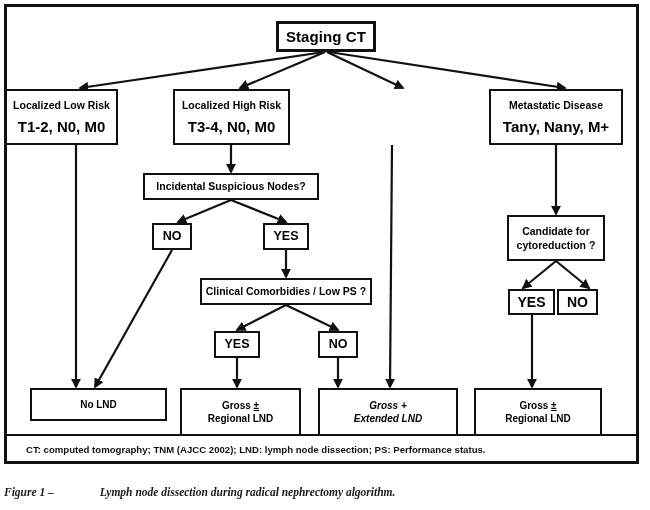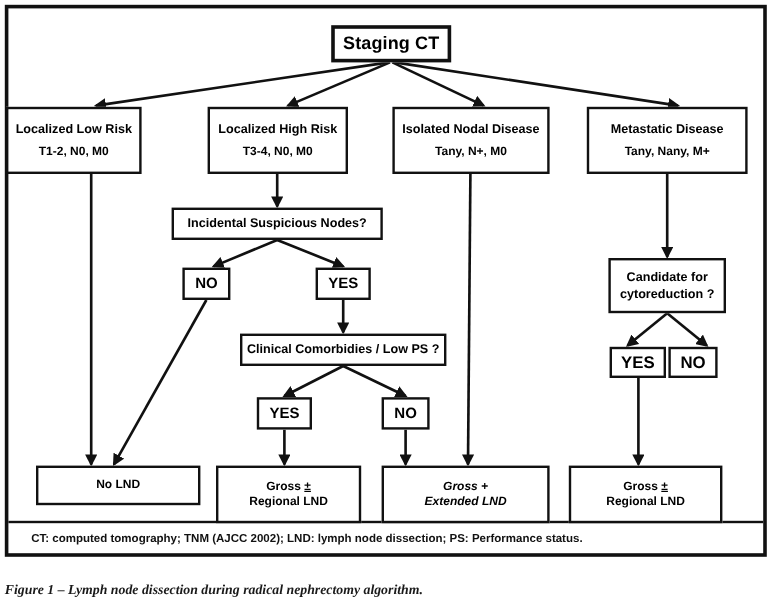--- a/index.html
+++ b/index.html
@@ -71,21 +71,21 @@
 
   
   .title-box {
     font-size: 15px;
     letter-spacing: 0.1px;
   }
 
   
   .stage-box { font-size: 10.5px; }
   .stage-box .line1 { margin-bottom: 7px; }
-  .stage-box .line2 { font-size: 10px; }
+  .stage-box .line2 { font-size: 15px; }
 
   
   .decision-box { font-size: 10.5px; }
   .decision-box.two-line { line-height: 1.35; }
 
   
   .yn-box { font-size: 12.5px; }
 
   
   .outcome-box { font-size: 10px; line-height: 1.2; text-align: right; }
@@ -125,21 +125,21 @@
     top: 486px;
     width: 640px;
     font-family: "Liberation Serif", serif;
     font-size: 11.5px;
     font-style: italic;
     font-weight: bold;
     color: #1a1a1a;
     white-space: nowrap;
   }
   #caption .cap-label { font-weight: bold; font-style: italic; }
-  #caption .cap-text { font-weight: bold; font-style: italic; }
+  #caption .cap-text { font-weight: bold; font-style: italic; margin-left: 43px; }
 </style>
 </head>
 <body>
 
 <div id="page">
 
   <div id="figure-frame"></div>
 
   <svg id="connectors" viewBox="0 0 650 510" xmlns="http://www.w3.org/2000/svg">
     <defs>
@@ -191,24 +191,20 @@
   <div class="node stage-box" style="left:5px; top:89px; width:113px; height:56px;">
     <span class="node-line line1">Localized Low Risk</span>
     <span class="node-line line2">T1-2, N0, M0</span>
   </div>
 
   <div class="node stage-box" style="left:173px; top:89px; width:117px; height:56px;">
     <span class="node-line line1">Localized High Risk</span>
     <span class="node-line line2">T3-4, N0, M0</span>
   </div>
 
-  <div class="node stage-box" style="left:327px; top:89px; width:131px; height:56px;">
-    <span class="node-line line1">Isolated Nodal Disease</span>
-    <span class="node-line line2">Tany, N+, M0</span>
-  </div>
 
   <div class="node decision-box" style="left:143px; top:173px; width:176px; height:27px;">
     <span class="node-line">Incidental Suspicious Nodes?</span>
   </div>
 
   <div class="node stage-box" style="left:489px; top:89px; width:134px; height:56px;">
     <span class="node-line line1">Metastatic Disease</span>
     <span class="node-line line2">Tany, Nany, M+</span>
   </div>
 

